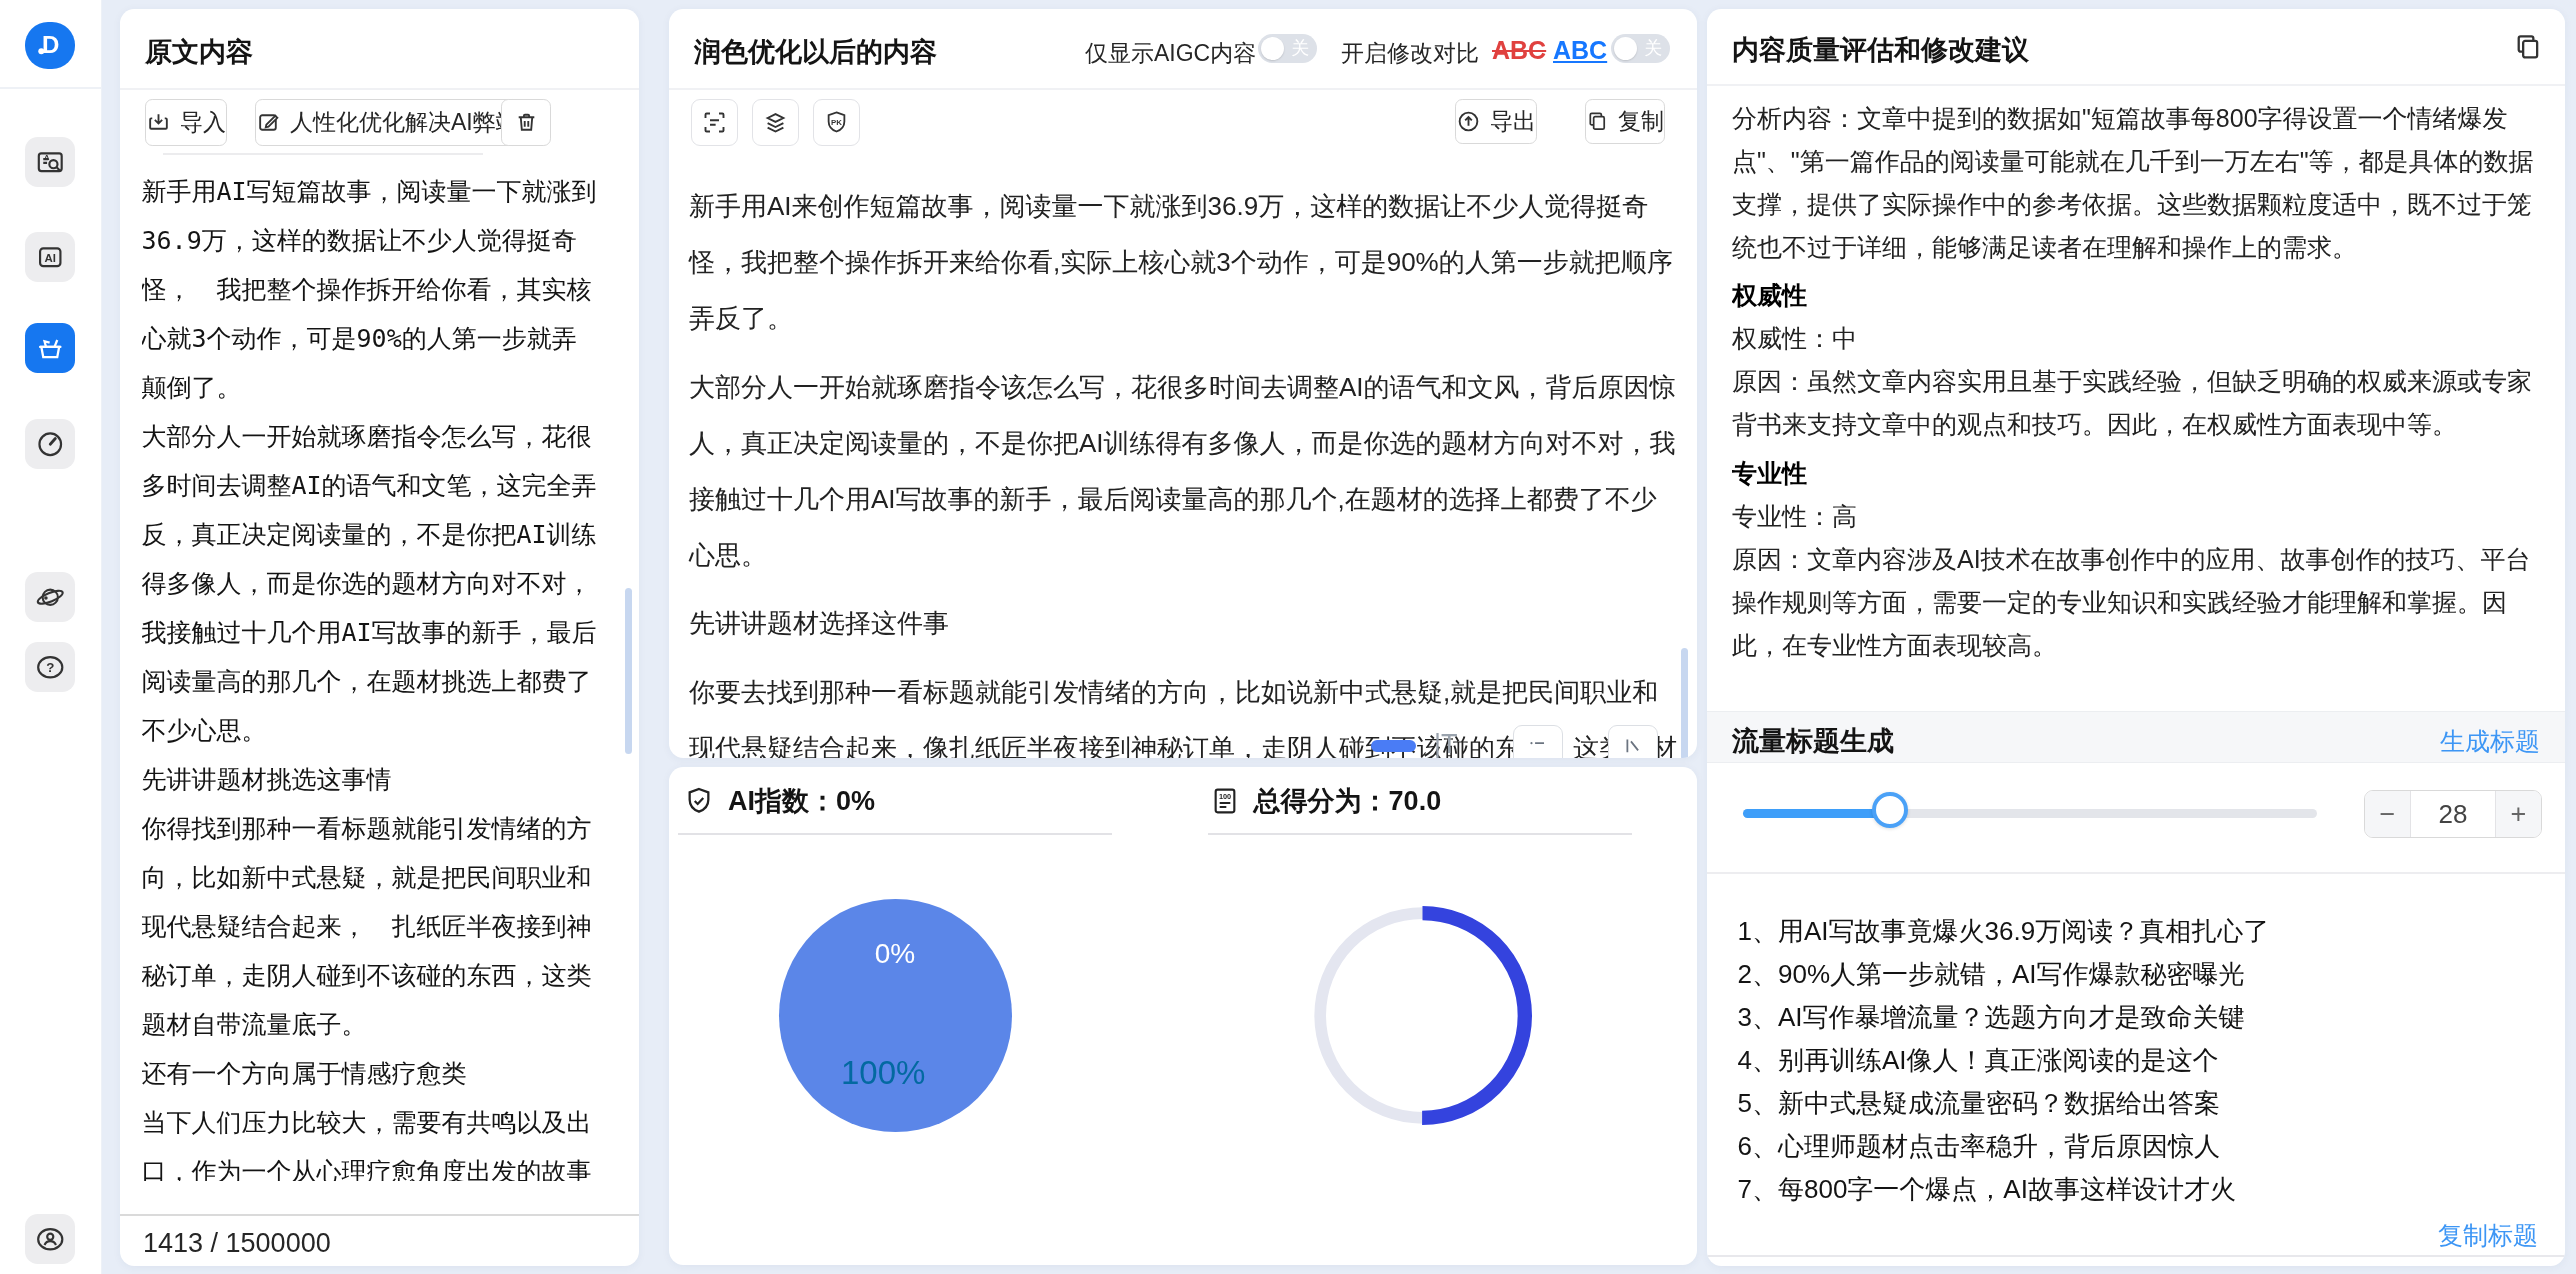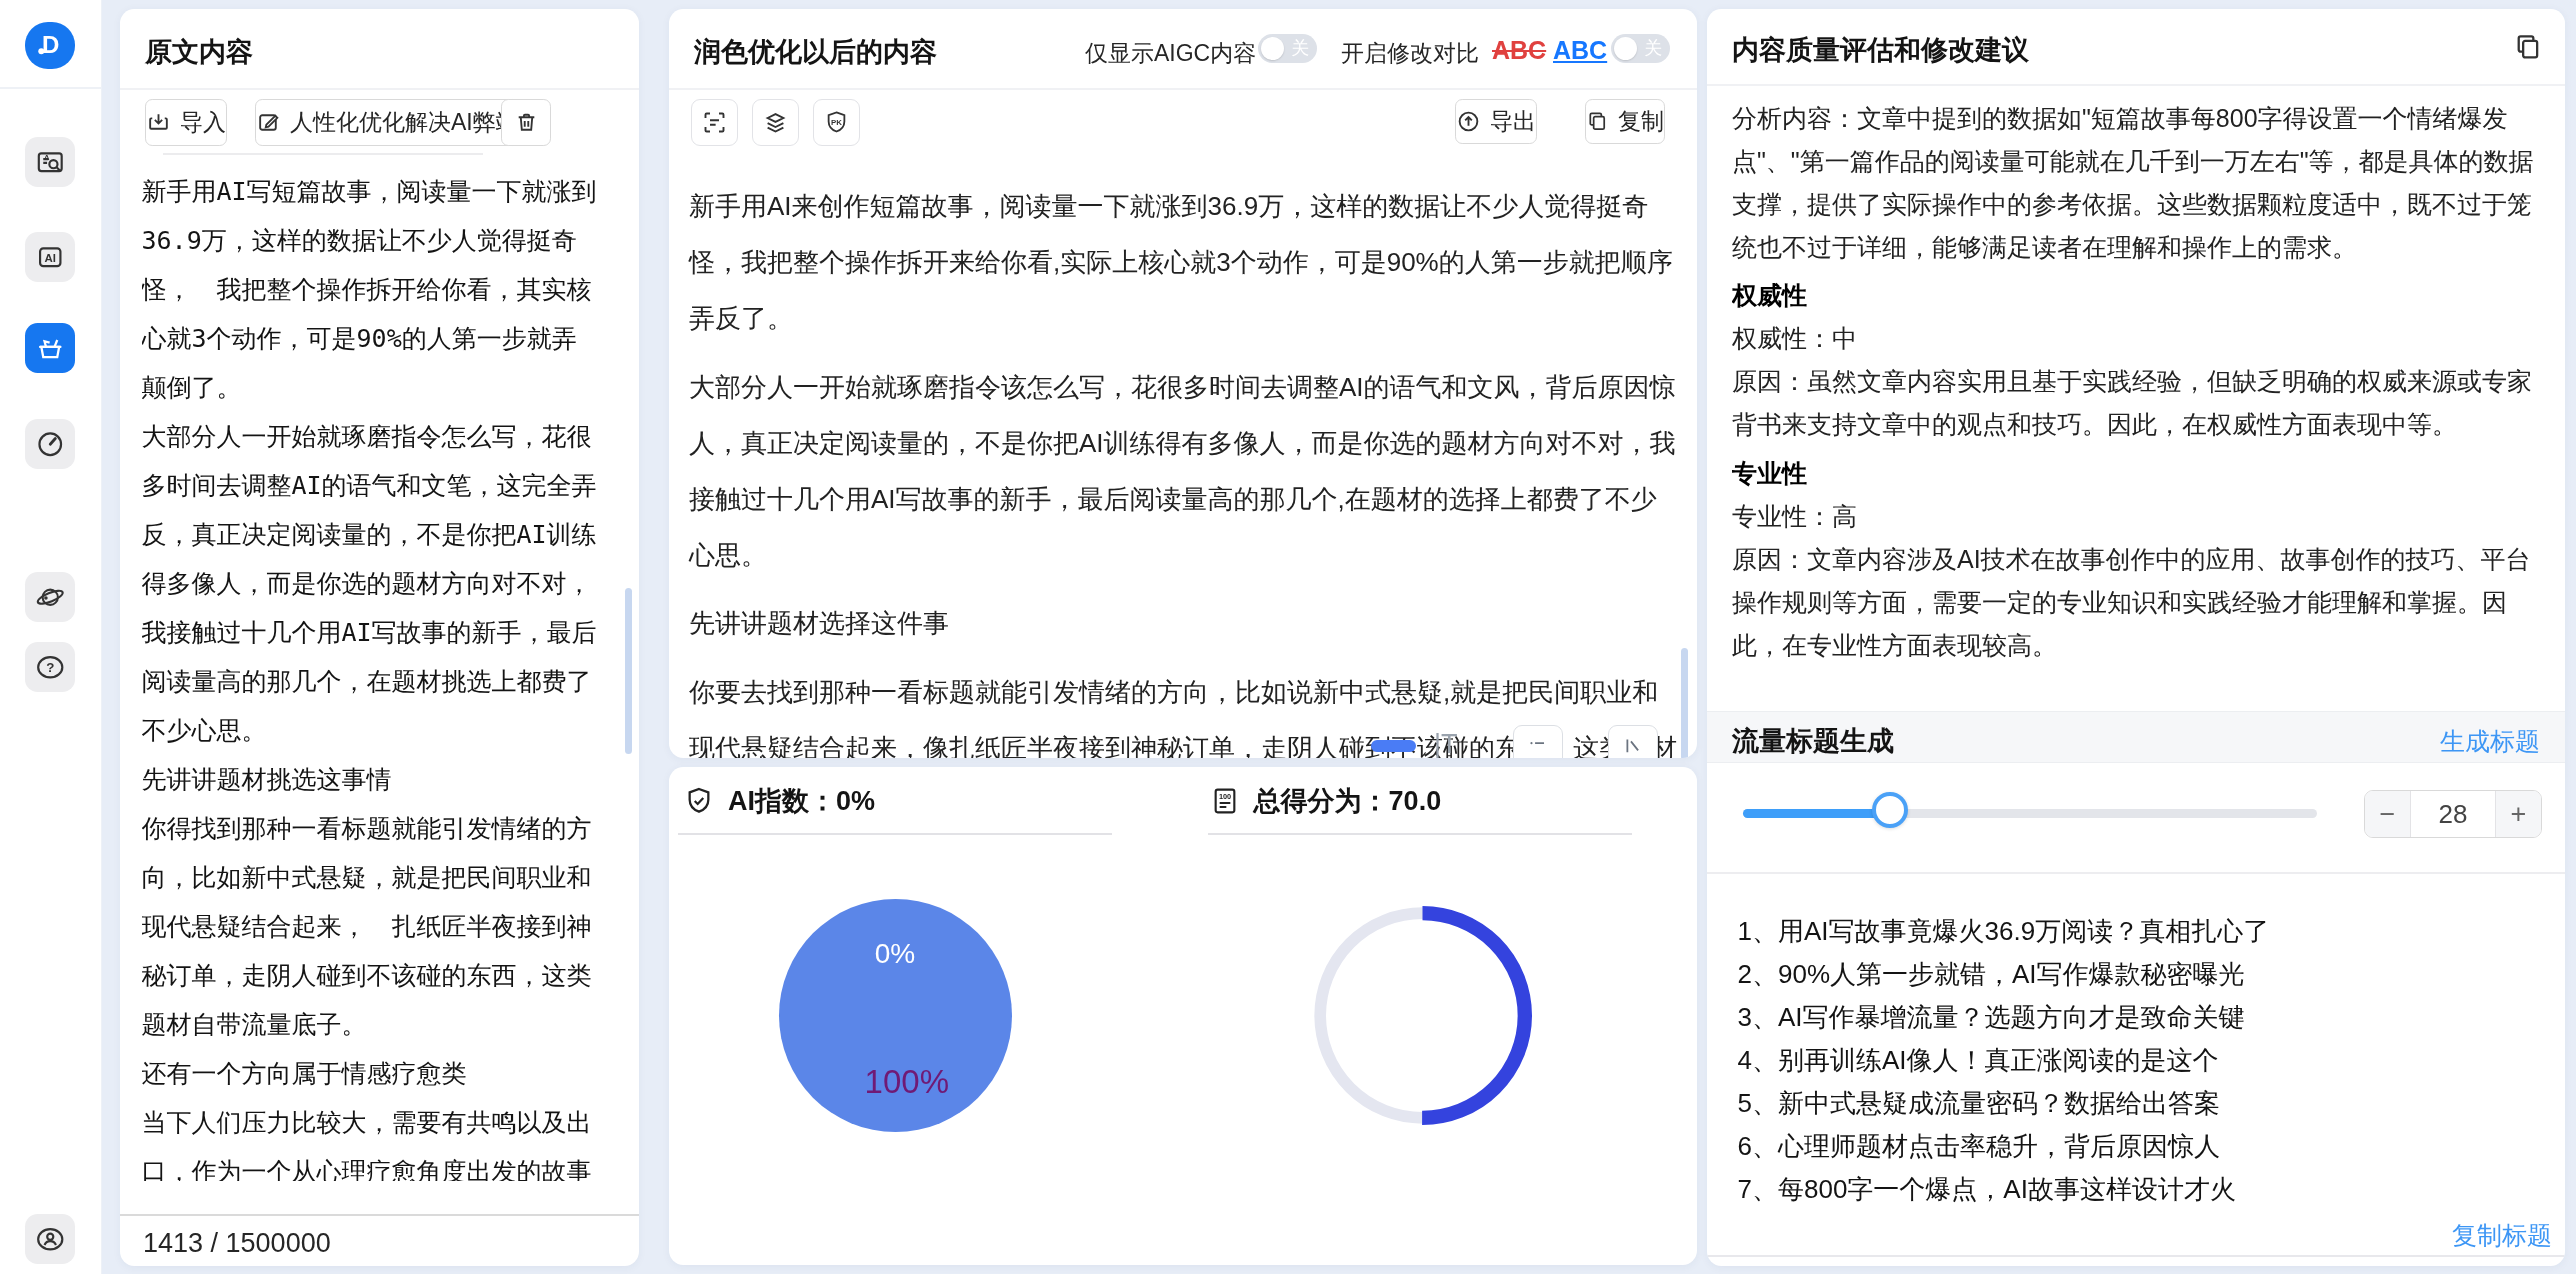--- a/index.html
+++ b/index.html
@@ -257,21 +257,21 @@
       <rect x="5" y="3.5" width="14" height="17" rx="1.5"></rect>
       <text x="12" y="10.5" text-anchor="middle" font-size="5.5" stroke="none" fill="#222" font-weight="bold" font-family="Liberation Sans, sans-serif">100</text>
       <path d="M8 13.5h8M8 16.5h5"></path>
     </svg>
     <span class="score-head">总得分为：70.0</span>
   </div>
   <div class="abs" style="left:539px;top:66px;width:424px;height:1.8px;background:#e2e2e6;"></div>
 
   <div class="abs" style="left:110px;top:132px;width:233px;height:233px;border-radius:50%;background:#5b86e8;"></div>
   <div class="abs" style="left:181px;top:171px;width:90px;text-align:center;font-size:28px;color:#fff;">0%</div>
-  <div class="abs" style="left:172px;top:296px;width:108px;text-align:right;font-size:33px;color:#701a75;">100%</div>
+  <div class="abs" style="left:172px;top:287px;width:108px;text-align:left;font-size:33px;color:#0369a1;">100%</div>
 
   <svg class="abs" style="left:644px;top:139px;" width="219" height="219" viewBox="0 0 244 244">
     <circle cx="122" cy="122" r="114" fill="none" stroke="#e4e6f0" stroke-width="13"></circle>
     <circle cx="122" cy="122" r="114" fill="none" stroke="#3443de" stroke-width="16" stroke-dasharray="358.14 716.28" transform="rotate(-90 122 122)"></circle>
   </svg>
 
 </div>
 
 <div class="card" style="left:1707px;top:9px;width:858px;height:1257px;overflow:hidden;">
   <div class="abs panel-title" style="left:25px;top:23px;">内容质量评估和修改建议</div>
@@ -313,16 +313,16 @@
   <div class="abs" style="left:30.5px;top:901px;width:799px;">
     <div class="title-item">1、用AI写故事竟爆火36.9万阅读？真相扎心了</div>
     <div class="title-item">2、90%人第一步就错，AI写作爆款秘密曝光</div>
     <div class="title-item">3、AI写作暴增流量？选题方向才是致命关键</div>
     <div class="title-item">4、别再训练AI像人！真正涨阅读的是这个</div>
     <div class="title-item">5、新中式悬疑成流量密码？数据给出答案</div>
     <div class="title-item">6、心理师题材点击率稳升，背后原因惊人</div>
     <div class="title-item">7、每800字一个爆点，AI故事这样设计才火</div>
   </div>
 
-  <span class="abs blue-link" style="right:13px;top:1210px;">复制标题</span>
+  <span class="abs blue-link" style="right:27px;top:1210px;">复制标题</span>
   <div class="abs" style="left:0;top:1246px;width:858px;height:1.8px;background:#e8e8ec;"></div>
 </div>
 
 
 </body></html>

